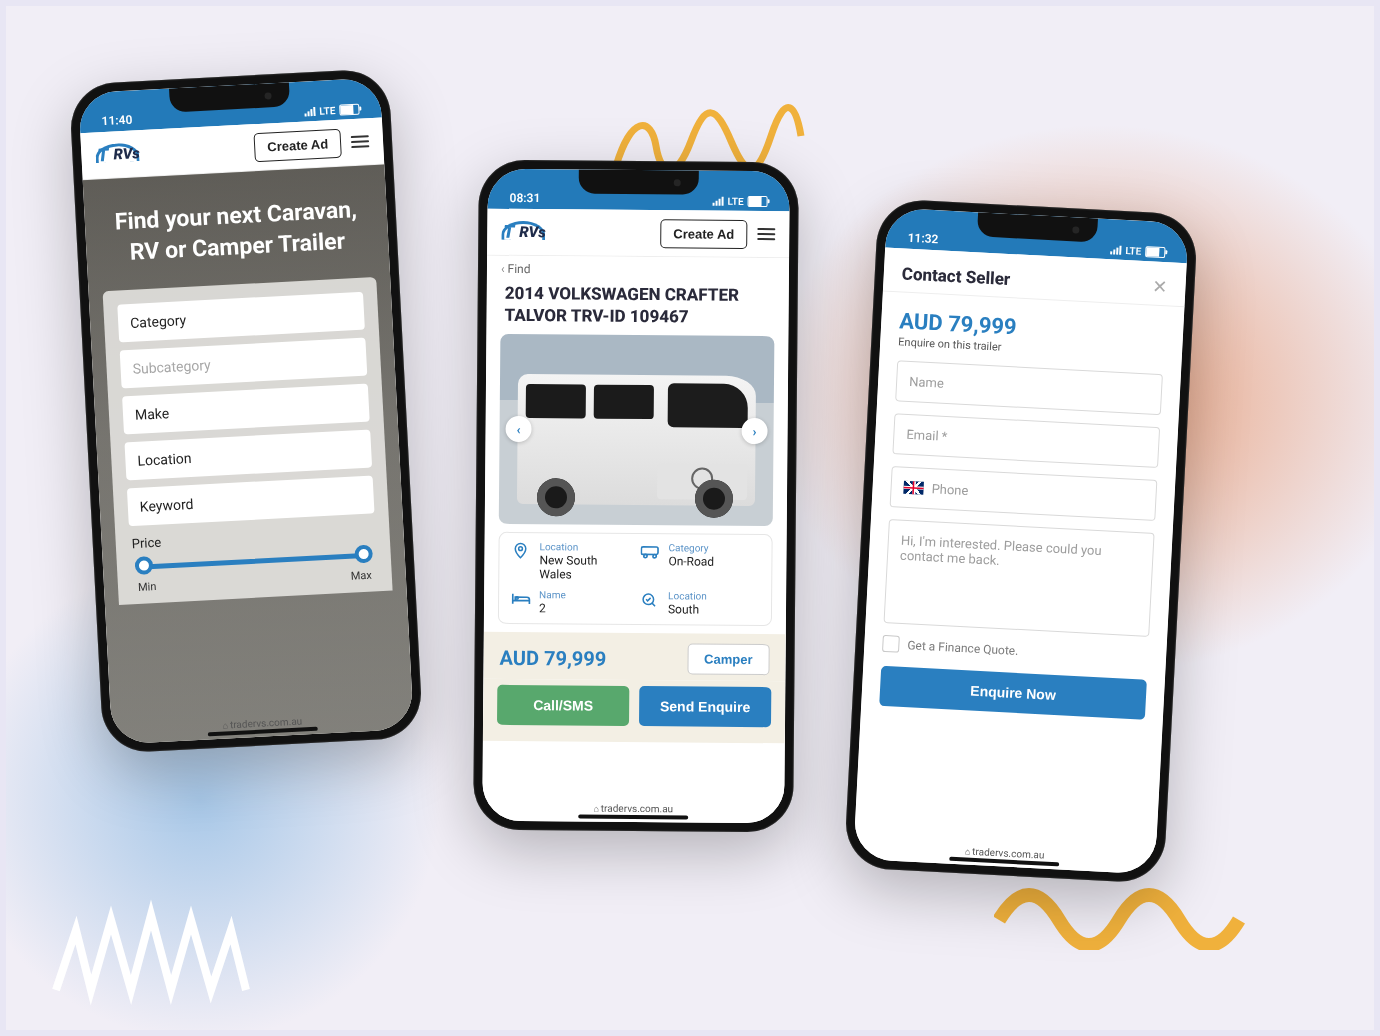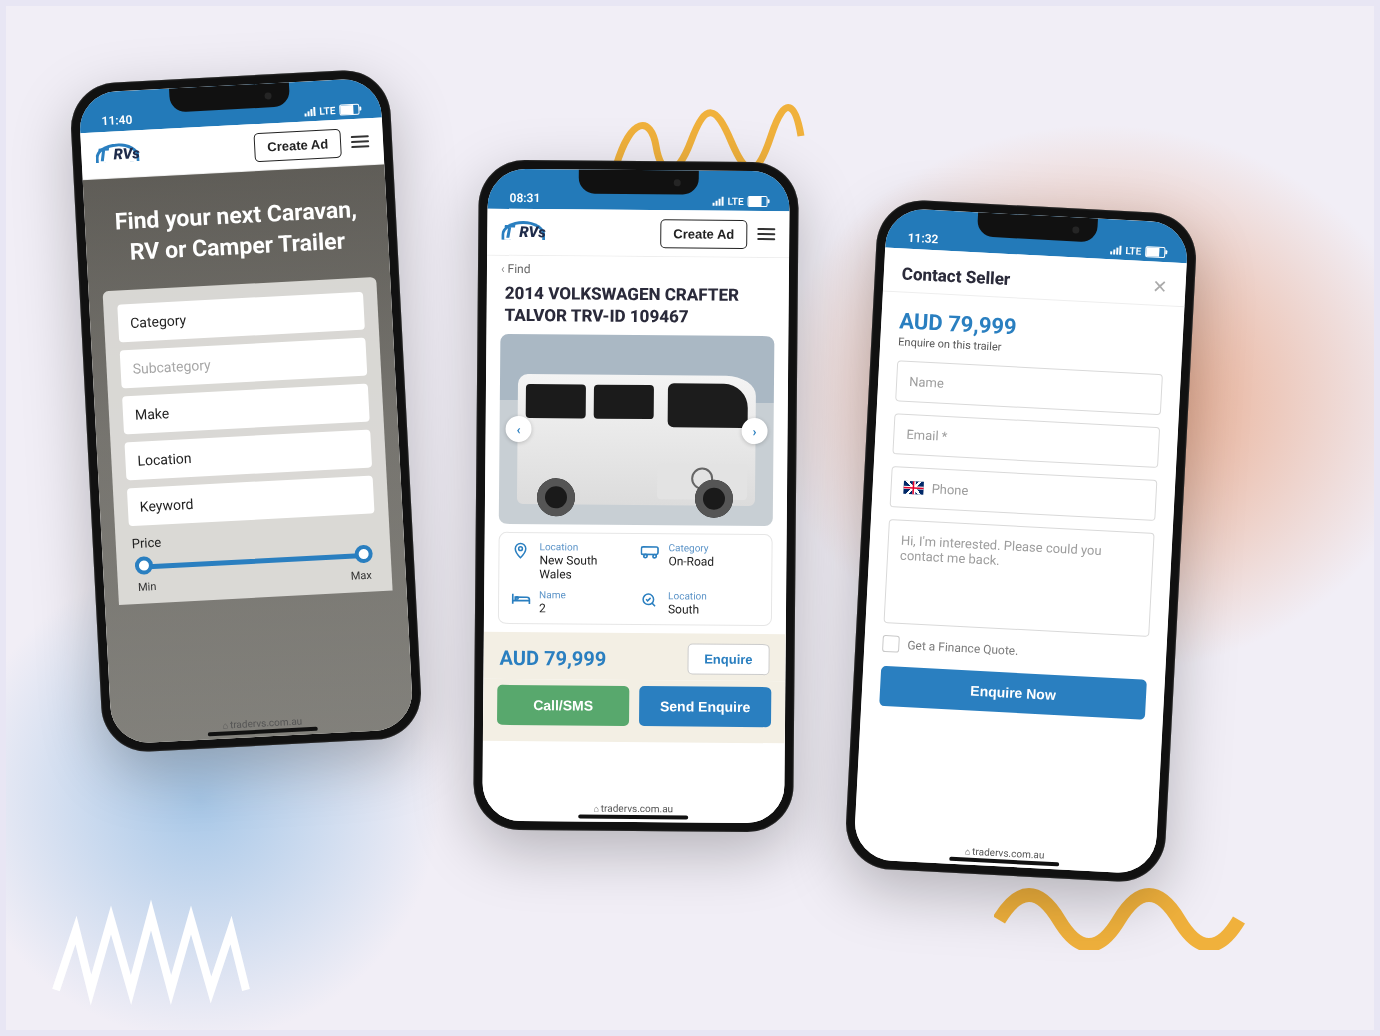--- a/index.html
+++ b/index.html
@@ -312,21 +312,21 @@
               </svg>
           </span>
           <span>
               <div class="lab">Location</div>
               <div class="val">South</div>
             </span>
         </div>
       </div>
       <div class="price-bar">
         <span class="price">AUD 79,999</span>
-        <button class="fin-btn">Enquire</button>
+        <button class="fin-btn">Camper</button>
       </div>
       <div class="cta-row">
         <button class="cta call">Call/SMS</button>
         <button class="cta enq">Send Enquire</button>
       </div>
     </div>
     <div class="urlbar"><span class="lockpad"></span><span>tradervs.com.au</span></div>
     <div class="homebar"></div>
   </div>
 </div>

